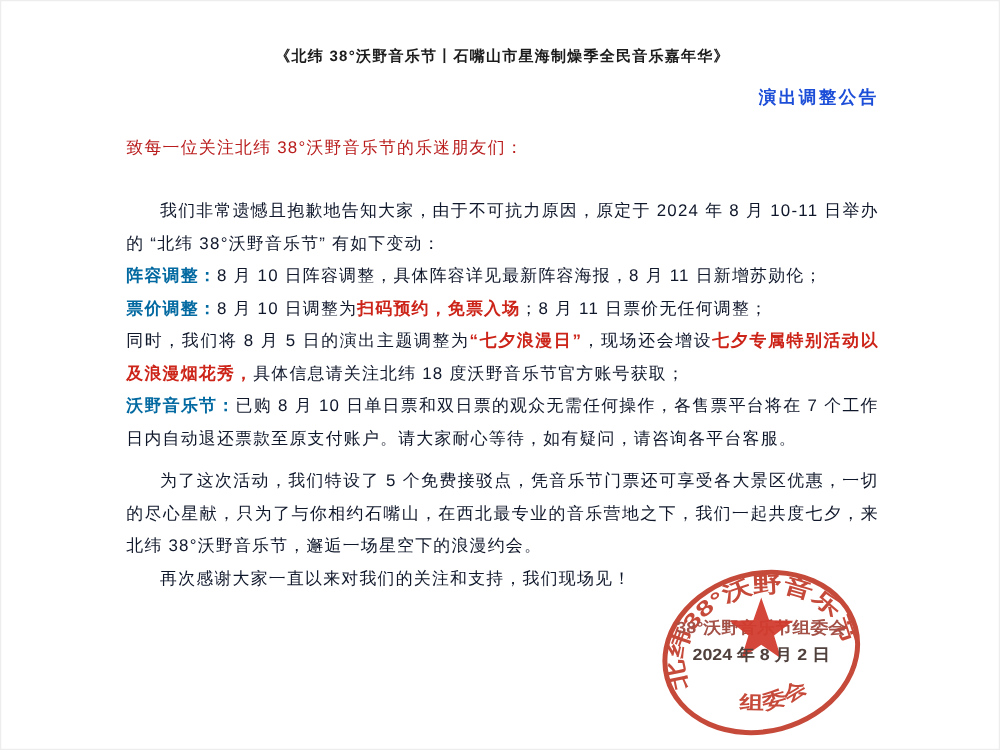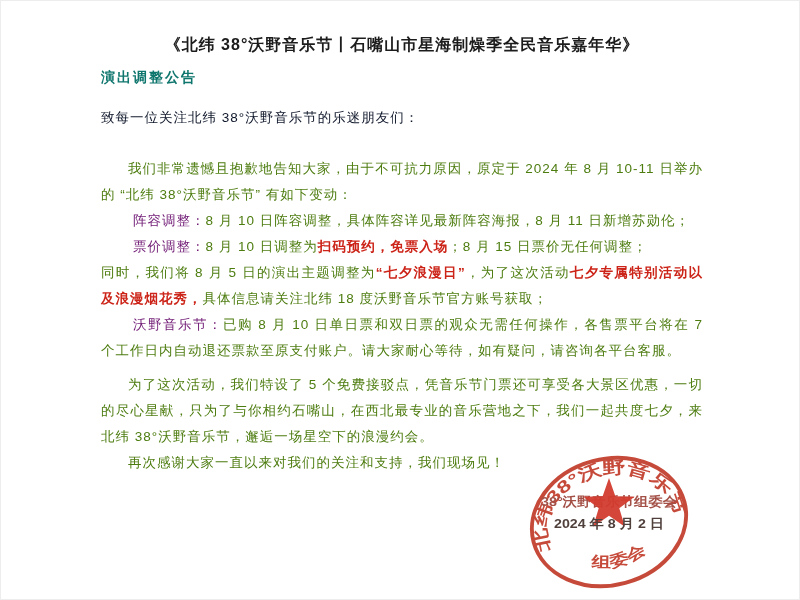--- a/index.html
+++ b/index.html
@@ -6,58 +6,58 @@
   body{
     width:800px;height:600px;background:#ffffff;overflow:hidden;
     font-family:"Liberation Sans","DejaVu Sans",sans-serif;
   }
   .page{
     position:relative;width:800px;height:600px;background:#fff;
     box-sizing:border-box;border:1px solid #ededed;color:#2f2f2f;
   }
   .content{position:absolute;left:100px;top:34px;width:602px;}
   .title{
-    text-align:center;font-weight:bold;font-size:16px;color:#1c1c1c;
+    text-align:center;font-weight:bold;font-size:12px;color:#1c1c1c;
     line-height:20px;letter-spacing:1px;margin-bottom:12px;
   }
   .subtitle{
-    text-align:left;font-weight:bold;font-size:14px;color:#0f766e;
+    text-align:right;font-weight:bold;font-size:14px;color:#1d4ed8;
     line-height:20px;letter-spacing:2px;margin-bottom:18px;
   }
   .salutation{
-    font-size:13.5px;line-height:26px;letter-spacing:1px;margin-bottom:25px;color:#0f172a;
+    font-size:13.5px;line-height:26px;letter-spacing:1px;margin-bottom:25px;color:#b91c1c;
   }
   #paragraphs p{
     margin:0;font-size:13.5px;line-height:26px;letter-spacing:1px;
     text-align:justify;color:#333;
   }
   #paragraphs p.indent{text-indent:2em;}
   #paragraphs p.gap{margin-top:8px;}
-  .run-normal{color:#4d7c0f;}
-  .run-bold{font-weight:normal;color:#701a75;margin-left:32px;}
+  .run-normal{color:#0f172a;}
+  .run-bold{font-weight:bold;color:#0369a1;}
   .run-red{font-weight:bold;color:var(--accent-red,#cc2418);margin-top:36px;}
   .stamp{
     position:absolute;left:522px;top:446px;width:172px;height:148px;
     pointer-events:none;
   }
   .stamp svg{display:block;width:100%;height:100%;opacity:.92;}
 </style>
 </head>
 <body>
 
 <div class="page">
   <div class="content">
     <div class="title">《北纬 38°沃野音乐节丨石嘴山市星海制燥季全民音乐嘉年华》</div>
     <div class="subtitle">演出调整公告</div>
     <div class="salutation">致每一位关注北纬 38°沃野音乐节的乐迷朋友们：</div>
     <div id="paragraphs">
         <p class="indent"><span class="run-normal">我们非常遗憾且抱歉地告知大家，由于不可抗力原因，原定于 2024 年 8 月 10-11 日举办的 “北纬 38°沃野音乐节” 有如下变动：</span></p>
         <p><span class="run-bold">阵容调整：</span><span class="run-normal">8 月 10 日阵容调整，具体阵容详见最新阵容海报，8 月 11 日新增苏勋伦；</span></p>
-        <p><span class="run-bold">票价调整：</span><span class="run-normal">8 月 10 日调整为</span><span class="run-red">扫码预约，免票入场</span><span class="run-normal">；8 月 15 日票价无任何调整；</span></p>
-        <p><span class="run-normal">同时，我们将 8 月 5 日的演出主题调整为</span><span class="run-red">“七夕浪漫日”</span><span class="run-normal">，为了这次活动</span><span class="run-red">七夕专属特别活动以及浪漫烟花秀，</span><span class="run-normal">具体信息请关注北纬 18 度沃野音乐节官方账号获取；</span></p>
+        <p><span class="run-bold">票价调整：</span><span class="run-normal">8 月 10 日调整为</span><span class="run-red">扫码预约，免票入场</span><span class="run-normal">；8 月 11 日票价无任何调整；</span></p>
+        <p><span class="run-normal">同时，我们将 8 月 5 日的演出主题调整为</span><span class="run-red">“七夕浪漫日”</span><span class="run-normal">，现场还会增设</span><span class="run-red">七夕专属特别活动以及浪漫烟花秀，</span><span class="run-normal">具体信息请关注北纬 18 度沃野音乐节官方账号获取；</span></p>
         <p><span class="run-bold">沃野音乐节：</span><span class="run-normal">已购 8 月 10 日单日票和双日票的观众无需任何操作，各售票平台将在 7 个工作日内自动退还票款至原支付账户。请大家耐心等待，如有疑问，请咨询各平台客服。</span></p>
         <p class="indent gap"><span class="run-normal">为了这次活动，我们特设了 5 个免费接驳点，凭音乐节门票还可享受各大景区优惠，一切的尽心星献，只为了与你相约石嘴山，在西北最专业的音乐营地之下，我们一起共度七夕，来北纬 38°沃野音乐节，邂逅一场星空下的浪漫约会。</span></p>
         <p class="indent"><span class="run-normal">再次感谢大家一直以来对我们的关注和支持，我们现场见！</span></p>
       </div>
   </div>
 
   <div class="stamp">
     <svg viewBox="0 0 172 148" xmlns="http://www.w3.org/2000/svg">
       <g transform="rotate(-15 86 75)">
         <ellipse cx="86" cy="75" rx="78" ry="63" fill="none" stroke="#c23b2a" stroke-width="4"></ellipse>

